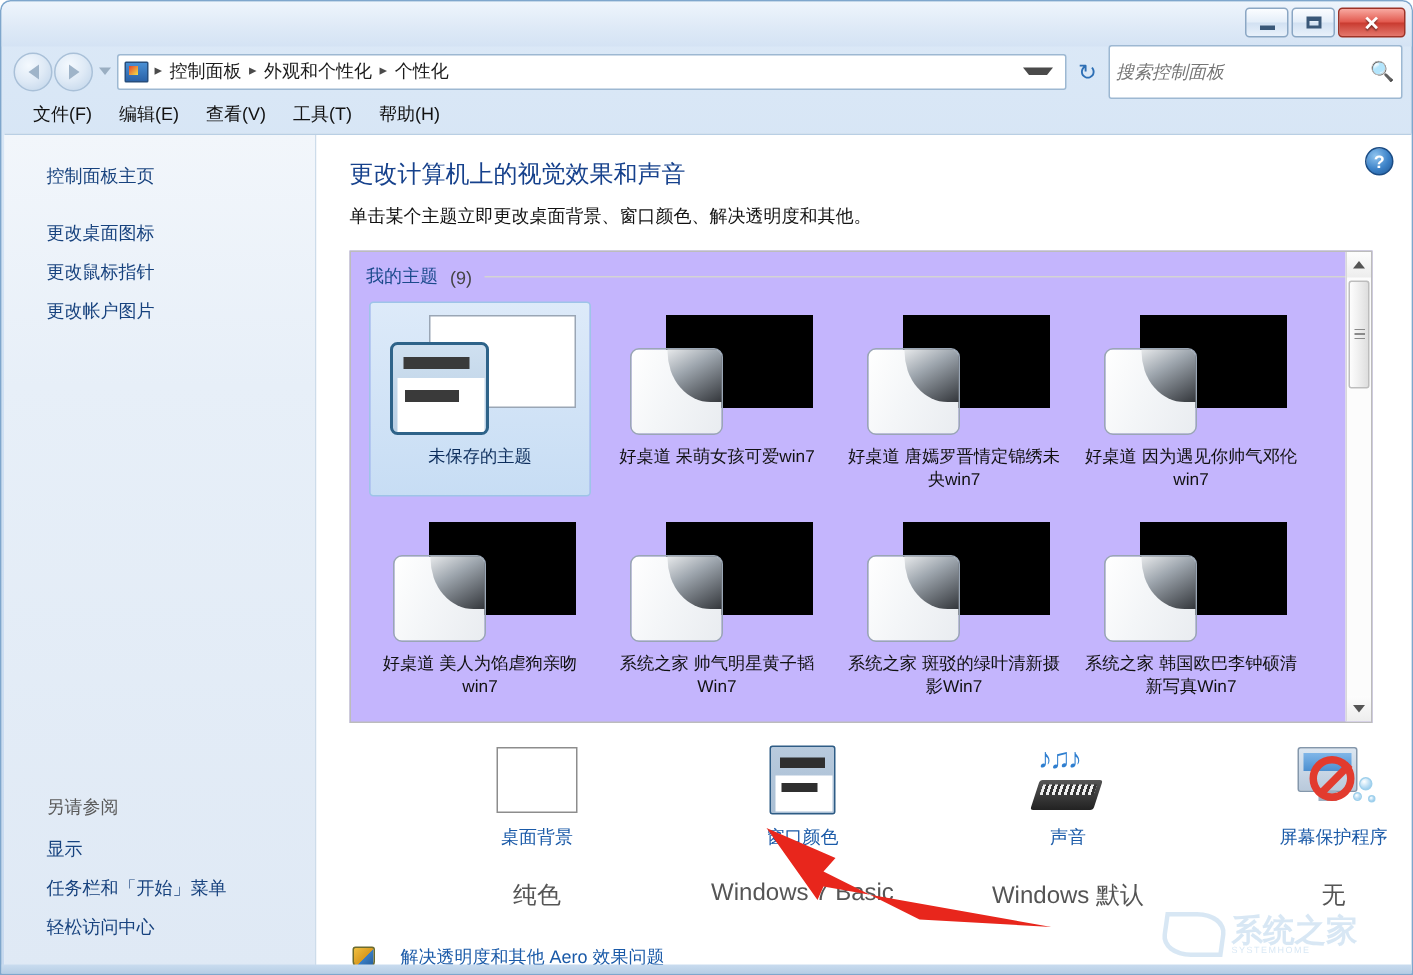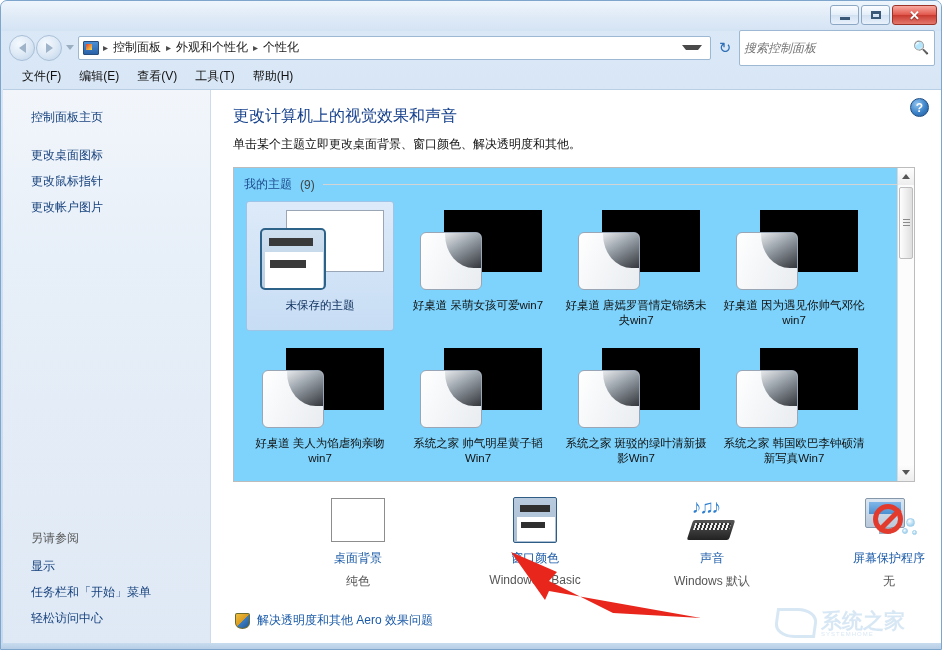--- a/index.html
+++ b/index.html
@@ -198,21 +198,21 @@
     margin-bottom: 9px;
   }
   #page-subtitle {
     font-size: 12px; color: #111; margin-bottom: 14px;
   }
 
   
   #theme-gallery {
     width: 682px; height: 315px;
     border: 1px solid #bcbcbc;
-    background: #7dd3fc;
+    background: #c4b5fd;
     position: relative;
     overflow: hidden;
   }
   .group-header {
     display: flex; align-items: center;
     padding: 8px 10px 4px 10px;
     gap: 8px;
   }
   .group-title { font-size: 12px; color: #1b4a8c; white-space: nowrap; }
   .group-count { font-size: 12px; color: #444; }
@@ -326,21 +326,21 @@
   }
   .option-icon {
     width: 56px; height: 48px; position: relative;
     margin-bottom: 6px;
     display: flex; align-items: center; justify-content: center;
   }
   .opt-label {
     font-size: 12px; color: #1a5aa8; 
   }
   .opt-value {
-    font-size: 12px; color: #555; text-align: center; margin-top: 6px;
+    font-size: 16px; color: #555; text-align: center; margin-top: 20px;
   }
   
   .icon-desktop-bg {
     width: 54px; height: 44px; background: #ffffff;
     border: 1px solid #8d8d8d;
   }
   
   .icon-window-color {
     width: 44px; height: 46px; border: 1px solid #2e5c85;
     background: linear-gradient(180deg,#b8cadd 0%, #aabfd4 100%);
@@ -397,21 +397,21 @@
     position: absolute; border-radius: 50%;
     background: radial-gradient(circle at 35% 30%, #fff 0%, #bfe0f5 50%, #87c2e8 100%);
     border: 1px solid #9fd0ec;
   }
   .icon-saver .b1 { right: 2px; top: 22px; width: 9px; height: 9px; }
   .icon-saver .b2 { right: 9px; top: 32px; width: 6px; height: 6px; }
   .icon-saver .b3 { right: 0px; top: 34px; width: 5px; height: 5px; }
 
   
   #aero-link-row {
-    display: flex; align-items: center; gap: 7px;
+    display: flex; align-items: center; gap: 17px;
     margin-top: 22px; padding-left: 2px;
   }
   #shield-icon {
     width: 15px; height: 16px; flex: none;
     background: linear-gradient(135deg,#f0c040 0%, #d99a1f 50%, #3b7ec4 50%, #1f5794 100%);
     border: 1px solid #6b6b2e;
     border-radius: 2px 2px 50% 50% / 2px 2px 38% 38%;
   }
   #aero-link {
     font-size: 12px; color: #1a5aa8; cursor: pointer;

